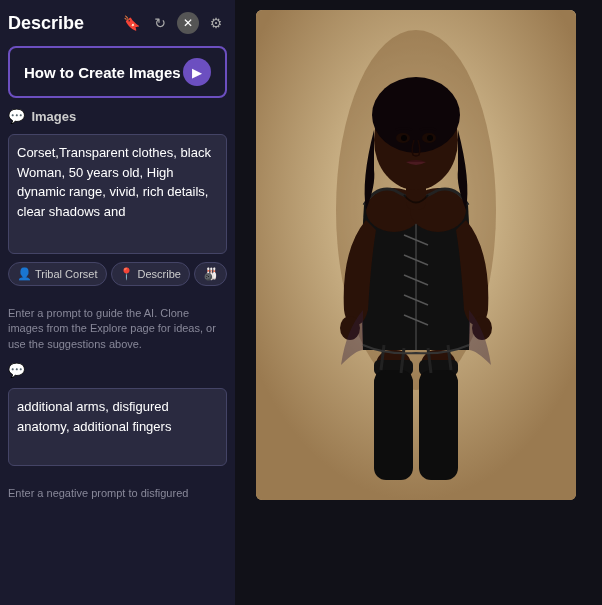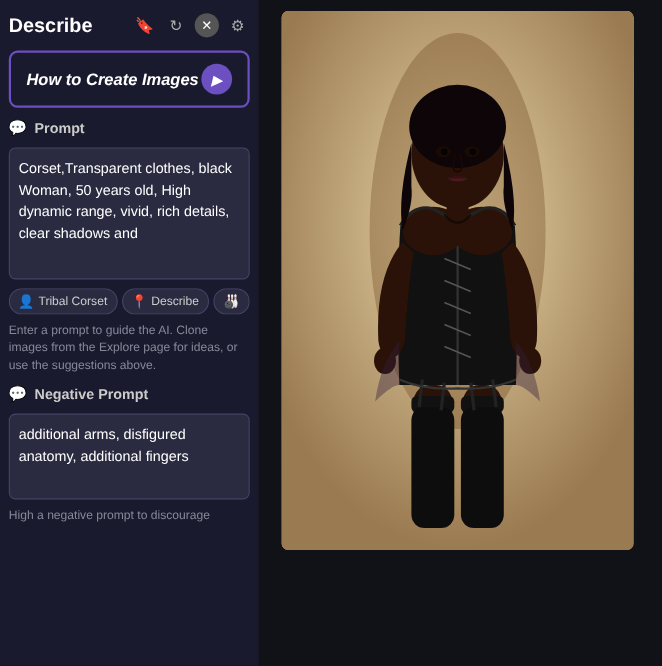--- a/index.html
+++ b/index.html
@@ -64,21 +64,20 @@
     .how-to-btn {
       display: flex;
       align-items: center;
       justify-content: space-between;
       background: transparent;
       border: 2px solid #6c4fc0;
       border-radius: 8px;
       padding: 10px 14px;
       cursor: pointer;
       width: 100%;
-      font-style: italic;
     }
     .how-to-btn-text {
       font-size: 15px;
       font-weight: bold;
       color: #ffffff;
     }
     .how-to-btn-icon {
       width: 28px;
       height: 28px;
       background: #6c4fc0;
@@ -143,20 +142,21 @@
     }
     .chip-icon {
       font-size: 12px;
     }
 
     
     .helper-text {
       font-size: 11px;
       color: #888899;
       line-height: 1.4;
+      margin-top: 12px;
     }
 
     
     .neg-textarea {
       width: 100%;
       height: 78px;
       background: #2a2a40;
       border: 1px solid #444466;
       border-radius: 6px;
       color: #ffffff;
@@ -207,21 +207,21 @@
     <div class="header-icon">⚙</div>
   </div>
 
   <button class="how-to-btn">
     <span class="how-to-btn-text">How to Create Images</span>
     <div class="how-to-btn-icon">▶</div>
   </button>
 
   <div class="section-label">
     <span class="section-icon">💬</span>
-    <span>Prompt</span>
+    <span>Images</span>
   </div>
   <textarea class="prompt-textarea" style="">Corset,Transparent clothes, black Woman, 50 years old, High dynamic range, vivid, rich details, clear shadows and</textarea>
 
   <div class="chips-row">
     <div class="chip">
       <span class="chip-icon">👤</span>
       <span>Tribal Corset</span>
     </div>
     <div class="chip">
       <span class="chip-icon">📍</span>
@@ -231,25 +231,24 @@
       <span class="chip-icon">🎳</span>
 
     </div>
 
   </div>
 
   <p class="helper-text">Enter a prompt to guide the AI. Clone images from the Explore page for ideas, or use the suggestions above.</p>
 
   <div class="section-label">
     <span class="section-icon">💬</span>
-    <span>Negative Prompt</span>
   </div>
   <textarea class="neg-textarea" style="">additional arms, disfigured anatomy, additional fingers</textarea>
 
-  <p class="helper-text">High a negative prompt to discourage</p>
+  <p class="helper-text">Enter a negative prompt to disfigured</p>
 
 </div>
 
 <div class="right-panel">
   <div class="image-container">
 
     <svg class="figure-svg" viewBox="0 0 320 490" xmlns="http://www.w3.org/2000/svg">
 
       <defs>
         <radialGradient id="bgGrad" cx="50%" cy="40%" r="60%">

